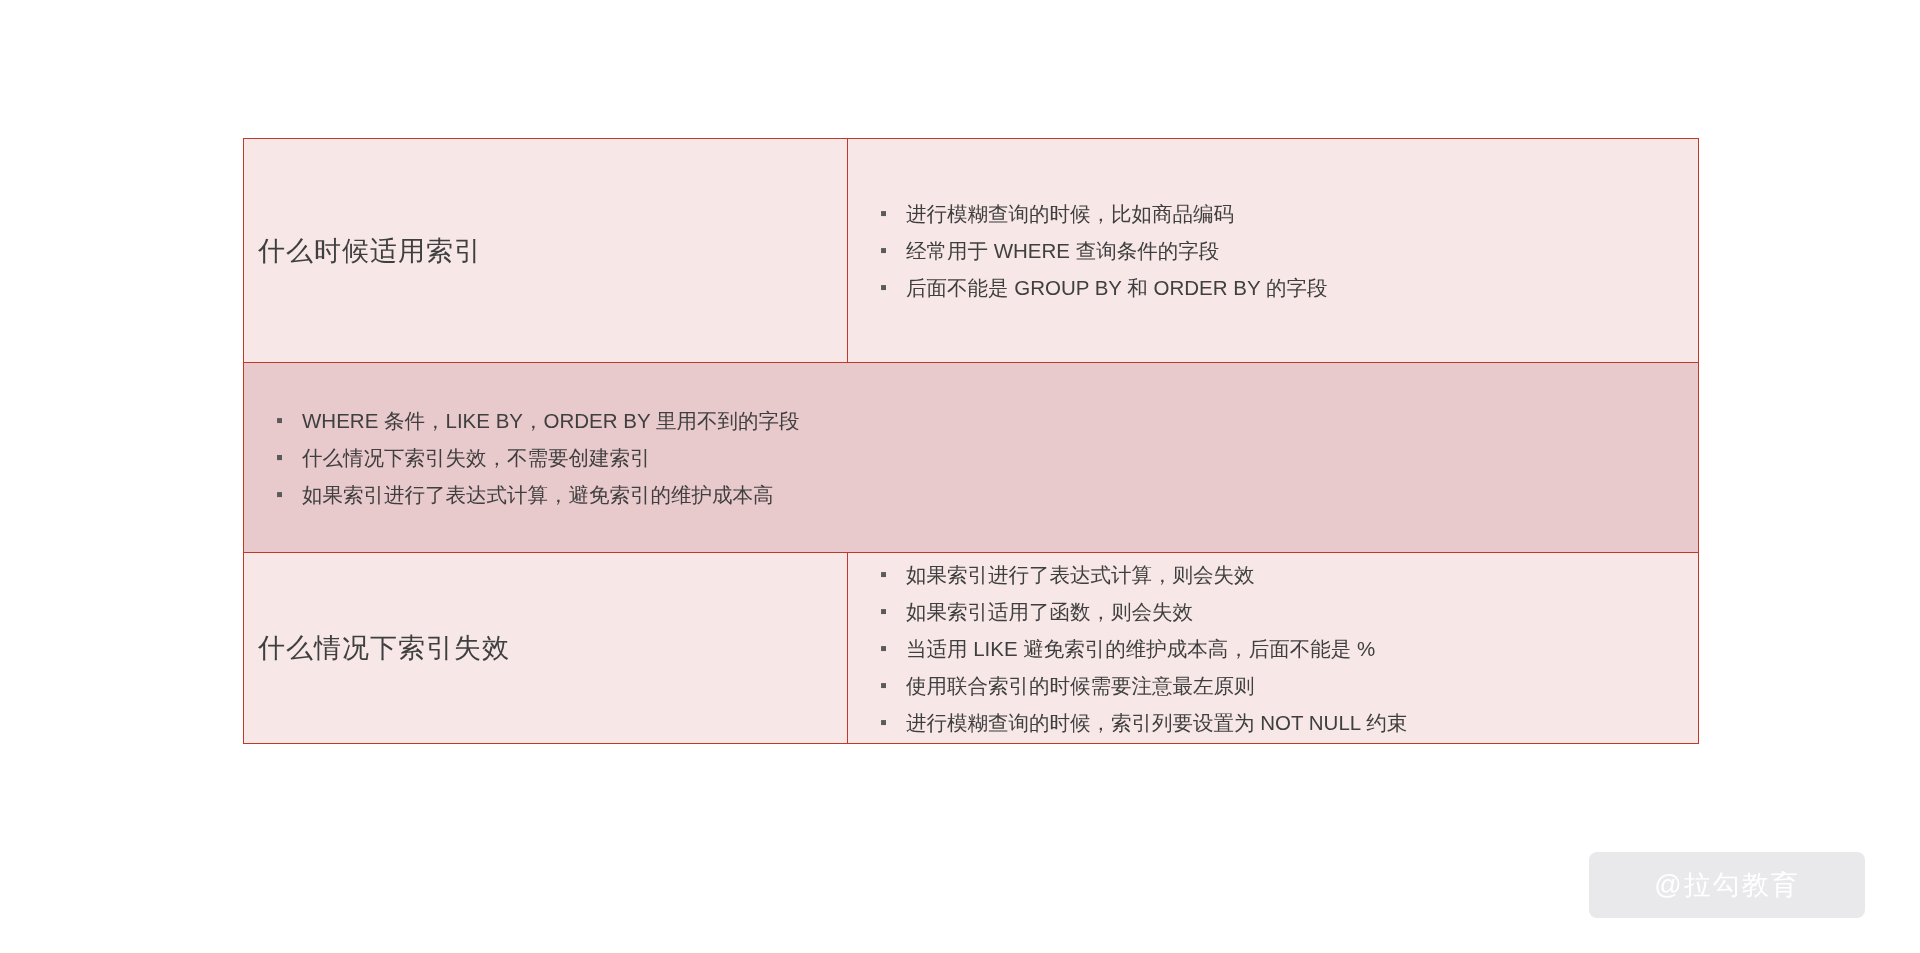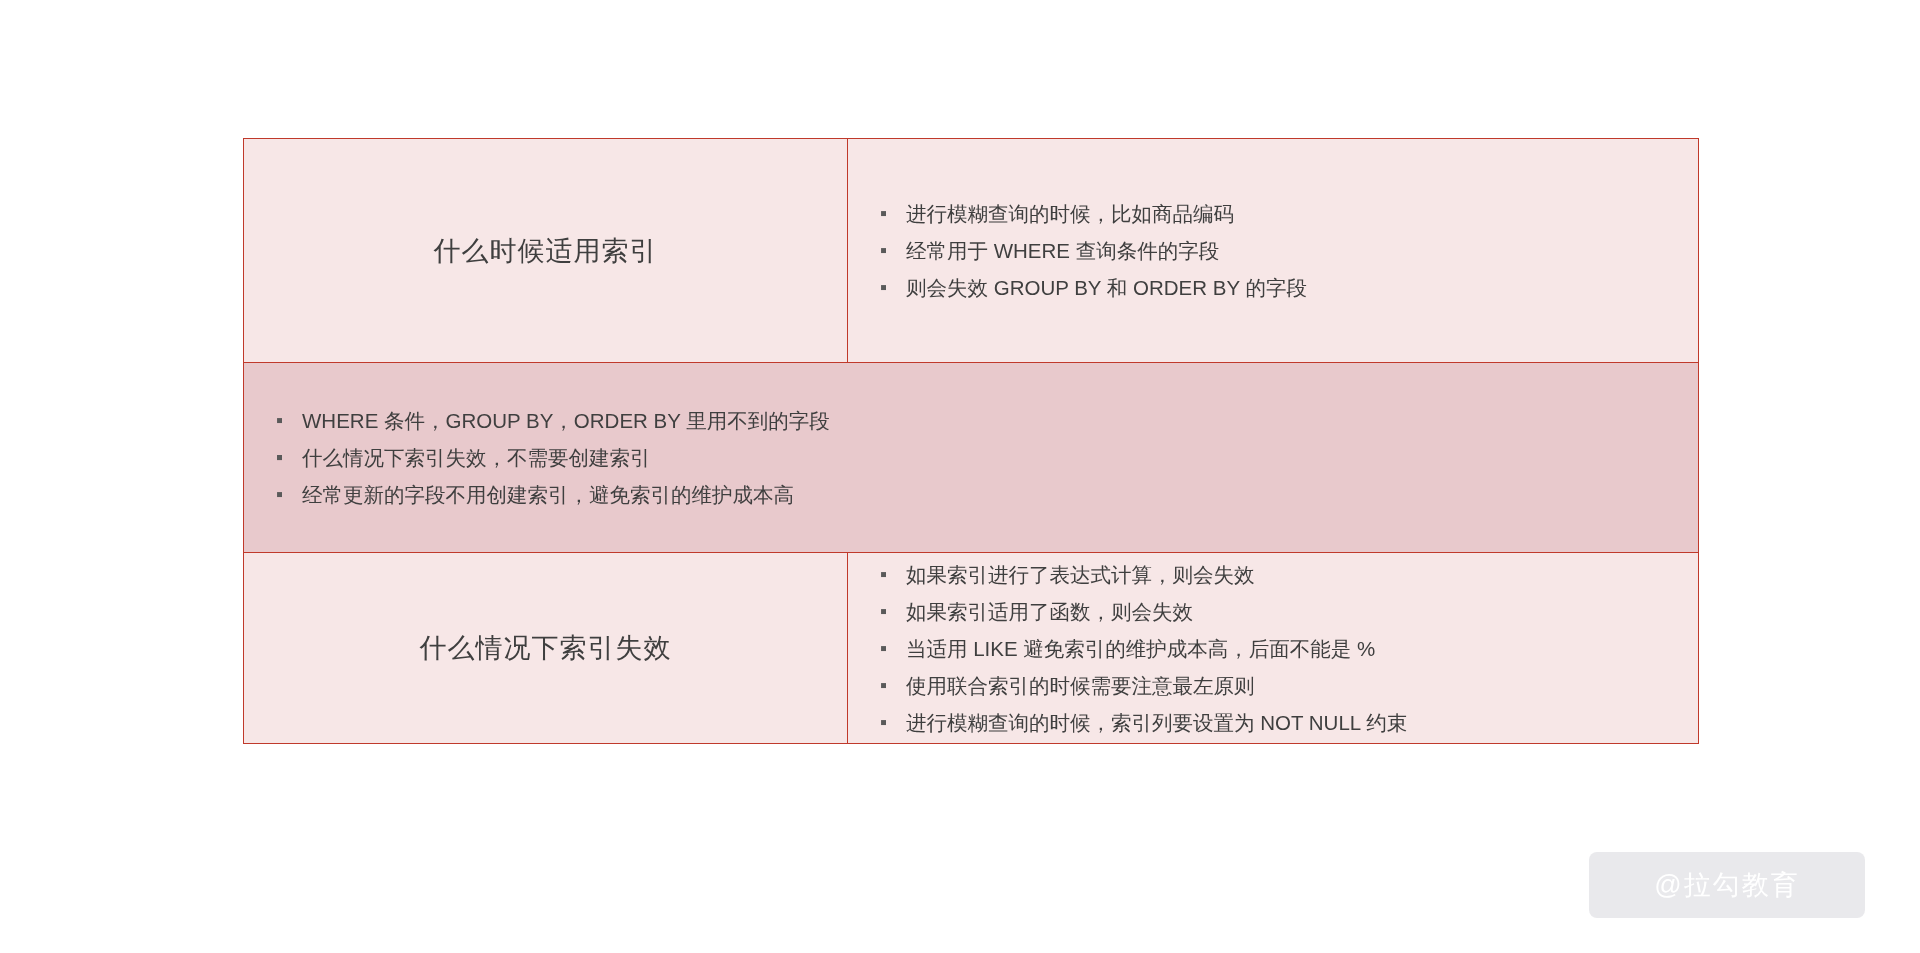--- a/index.html
+++ b/index.html
@@ -46,21 +46,21 @@
   .row-light { background: #f7e7e7; }
   .row-dark  { background: #e8c9cc; }
 
   .cell-title {
     width: 604px;
     min-width: 604px;
     box-sizing: border-box;
     border-right: 1px solid #c0392b;
     display: flex;
     align-items: center;
-    justify-content: center;
+    justify-content: flex-start;
     text-align: center;
     font-size: 27px;
     letter-spacing: 1px;
     color: #3f3f3f;
     padding: 10px 14px;
   }
 
   .cell-body {
     flex: 1;
     box-sizing: border-box;
@@ -128,43 +128,43 @@
           <li class="bullet-item">
             <span class="dot">▪</span>
             <span>进行模糊查询的时候，比如商品编码</span>
           </li>
           <li class="bullet-item">
             <span class="dot">▪</span>
             <span>经常用于 WHERE 查询条件的字段</span>
           </li>
           <li class="bullet-item">
             <span class="dot">▪</span>
-            <span>则会失效 GROUP BY 和 ORDER BY 的字段</span>
+            <span>后面不能是 GROUP BY 和 ORDER BY 的字段</span>
           </li>
         </ul>
       </div>
     </div>
 
     <div class="row row-dark row-2">
       <div class="cell-body">
         <ul class="bullet-list">
           <li class="bullet-item">
             <span class="dot">▪</span>
-            <span>WHERE 条件，GROUP BY，ORDER BY 里用不到的字段</span>
+            <span>WHERE 条件，LIKE BY，ORDER BY 里用不到的字段</span>
           </li>
           <li class="bullet-item">
             <span class="dot">▪</span>
           </li>
           <li class="bullet-item">
             <span class="dot">▪</span>
             <span>什么情况下索引失效，不需要创建索引</span>
           </li>
           <li class="bullet-item">
             <span class="dot">▪</span>
-            <span>经常更新的字段不用创建索引，避免索引的维护成本高</span>
+            <span>如果索引进行了表达式计算，避免索引的维护成本高</span>
           </li>
         </ul>
       </div>
     </div>
 
     <div class="row row-light row-3">
       <div class="cell-title">
         <span>什么情况下索引失效</span>
       </div>
       <div class="cell-body">

